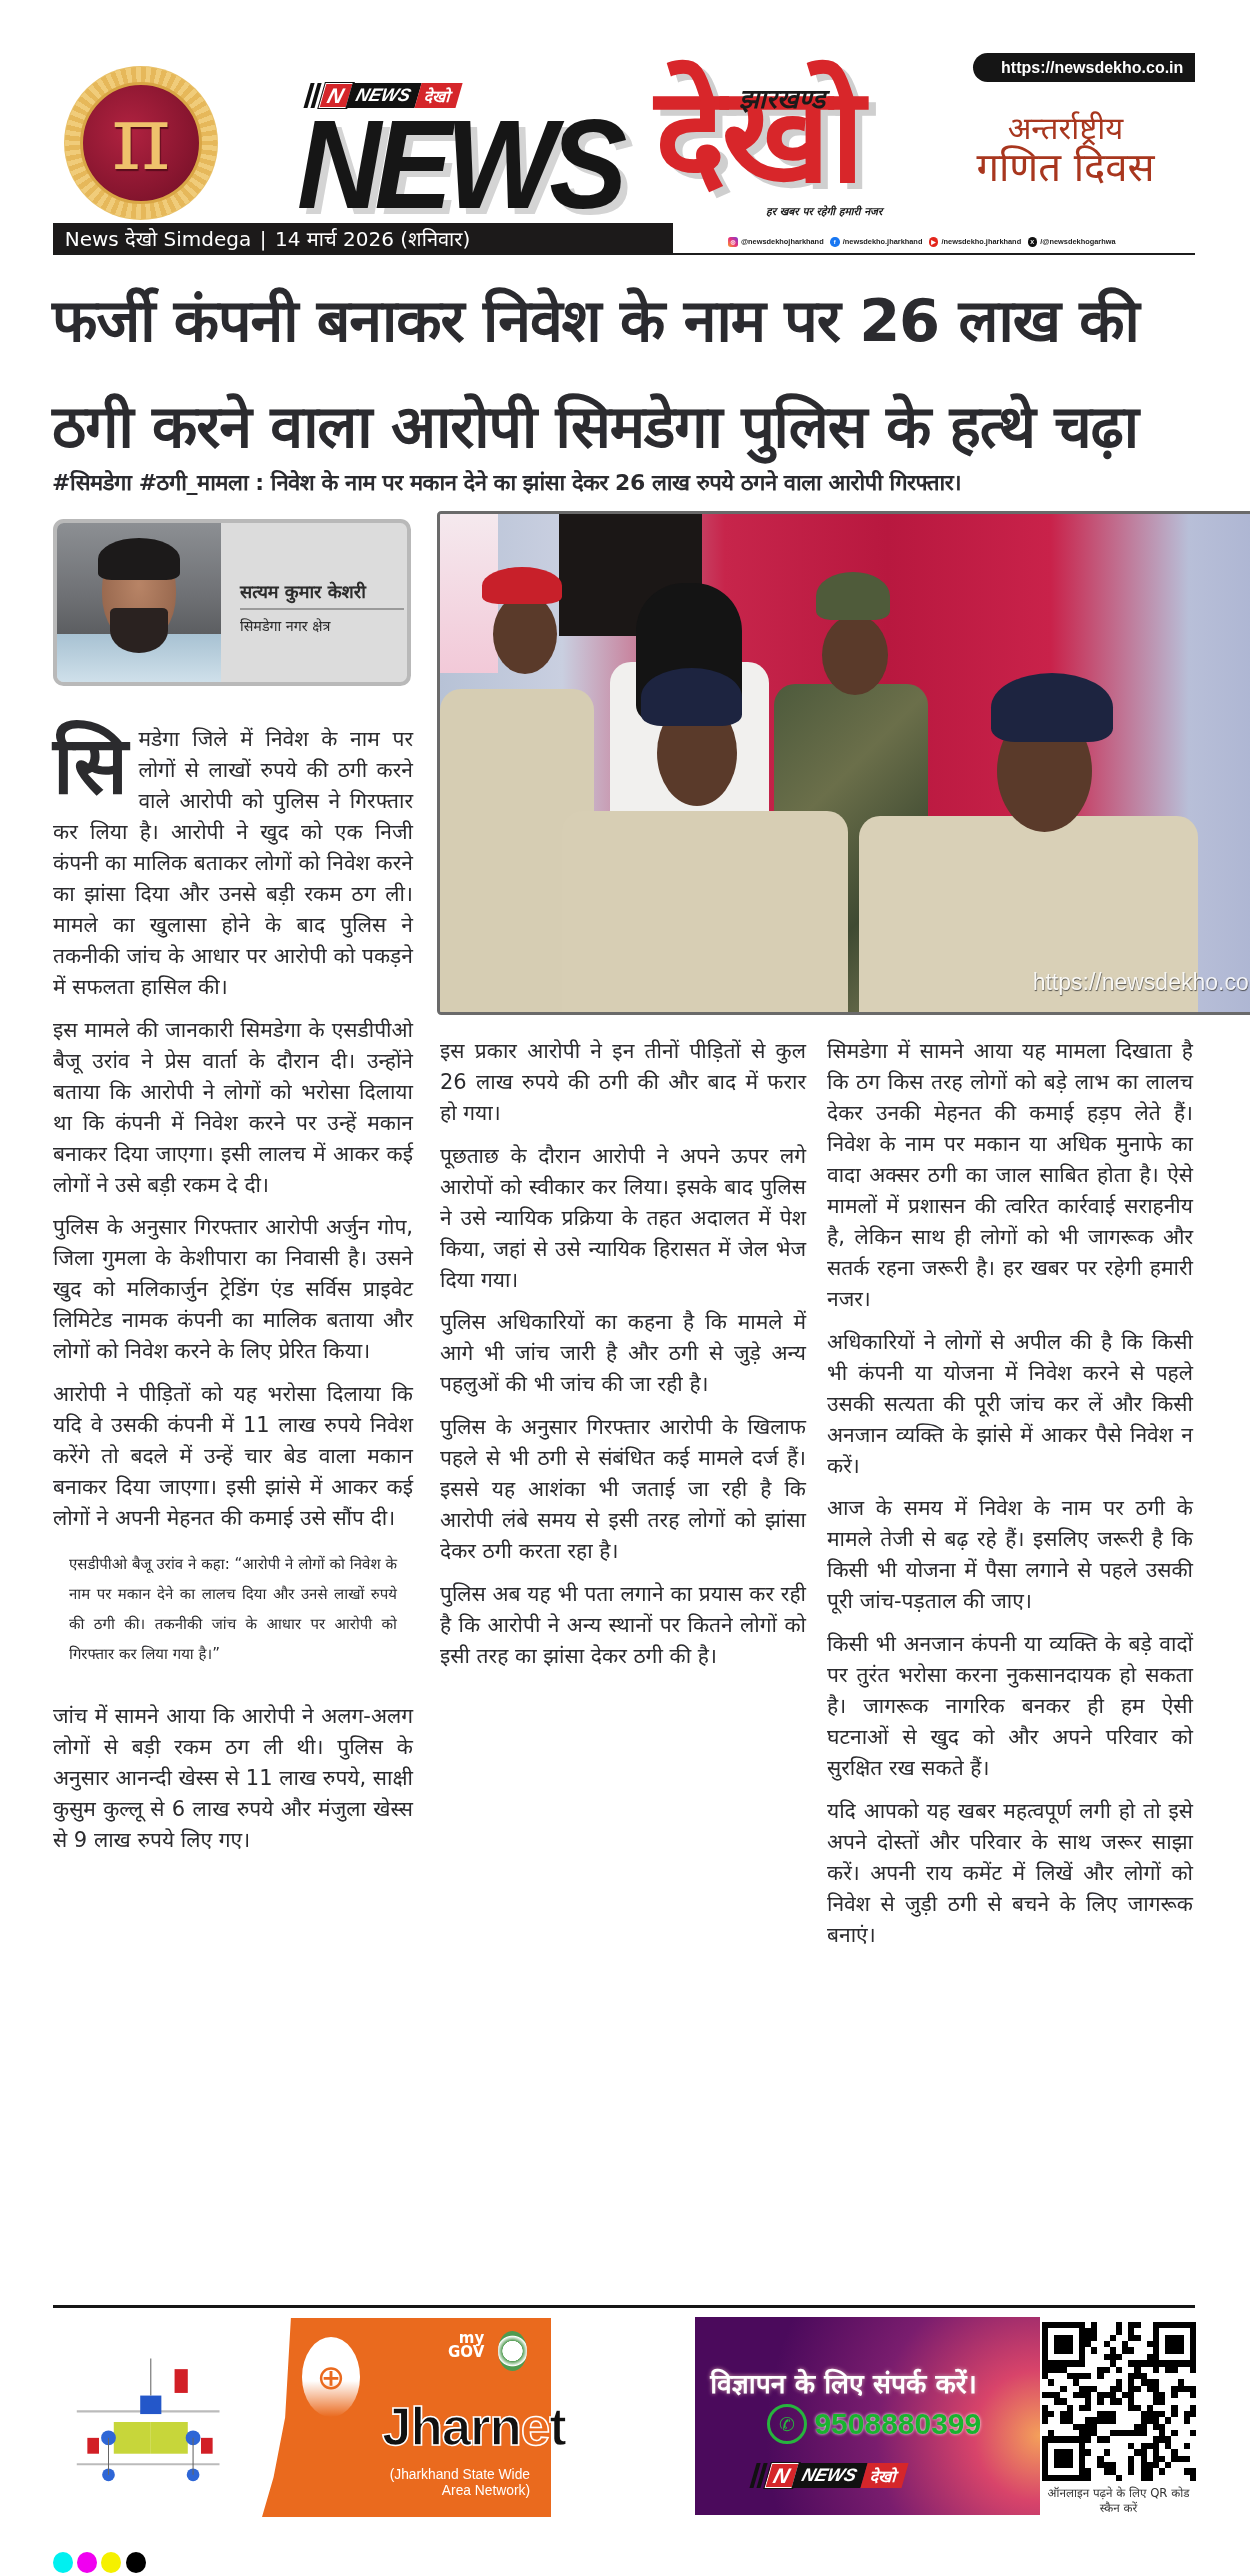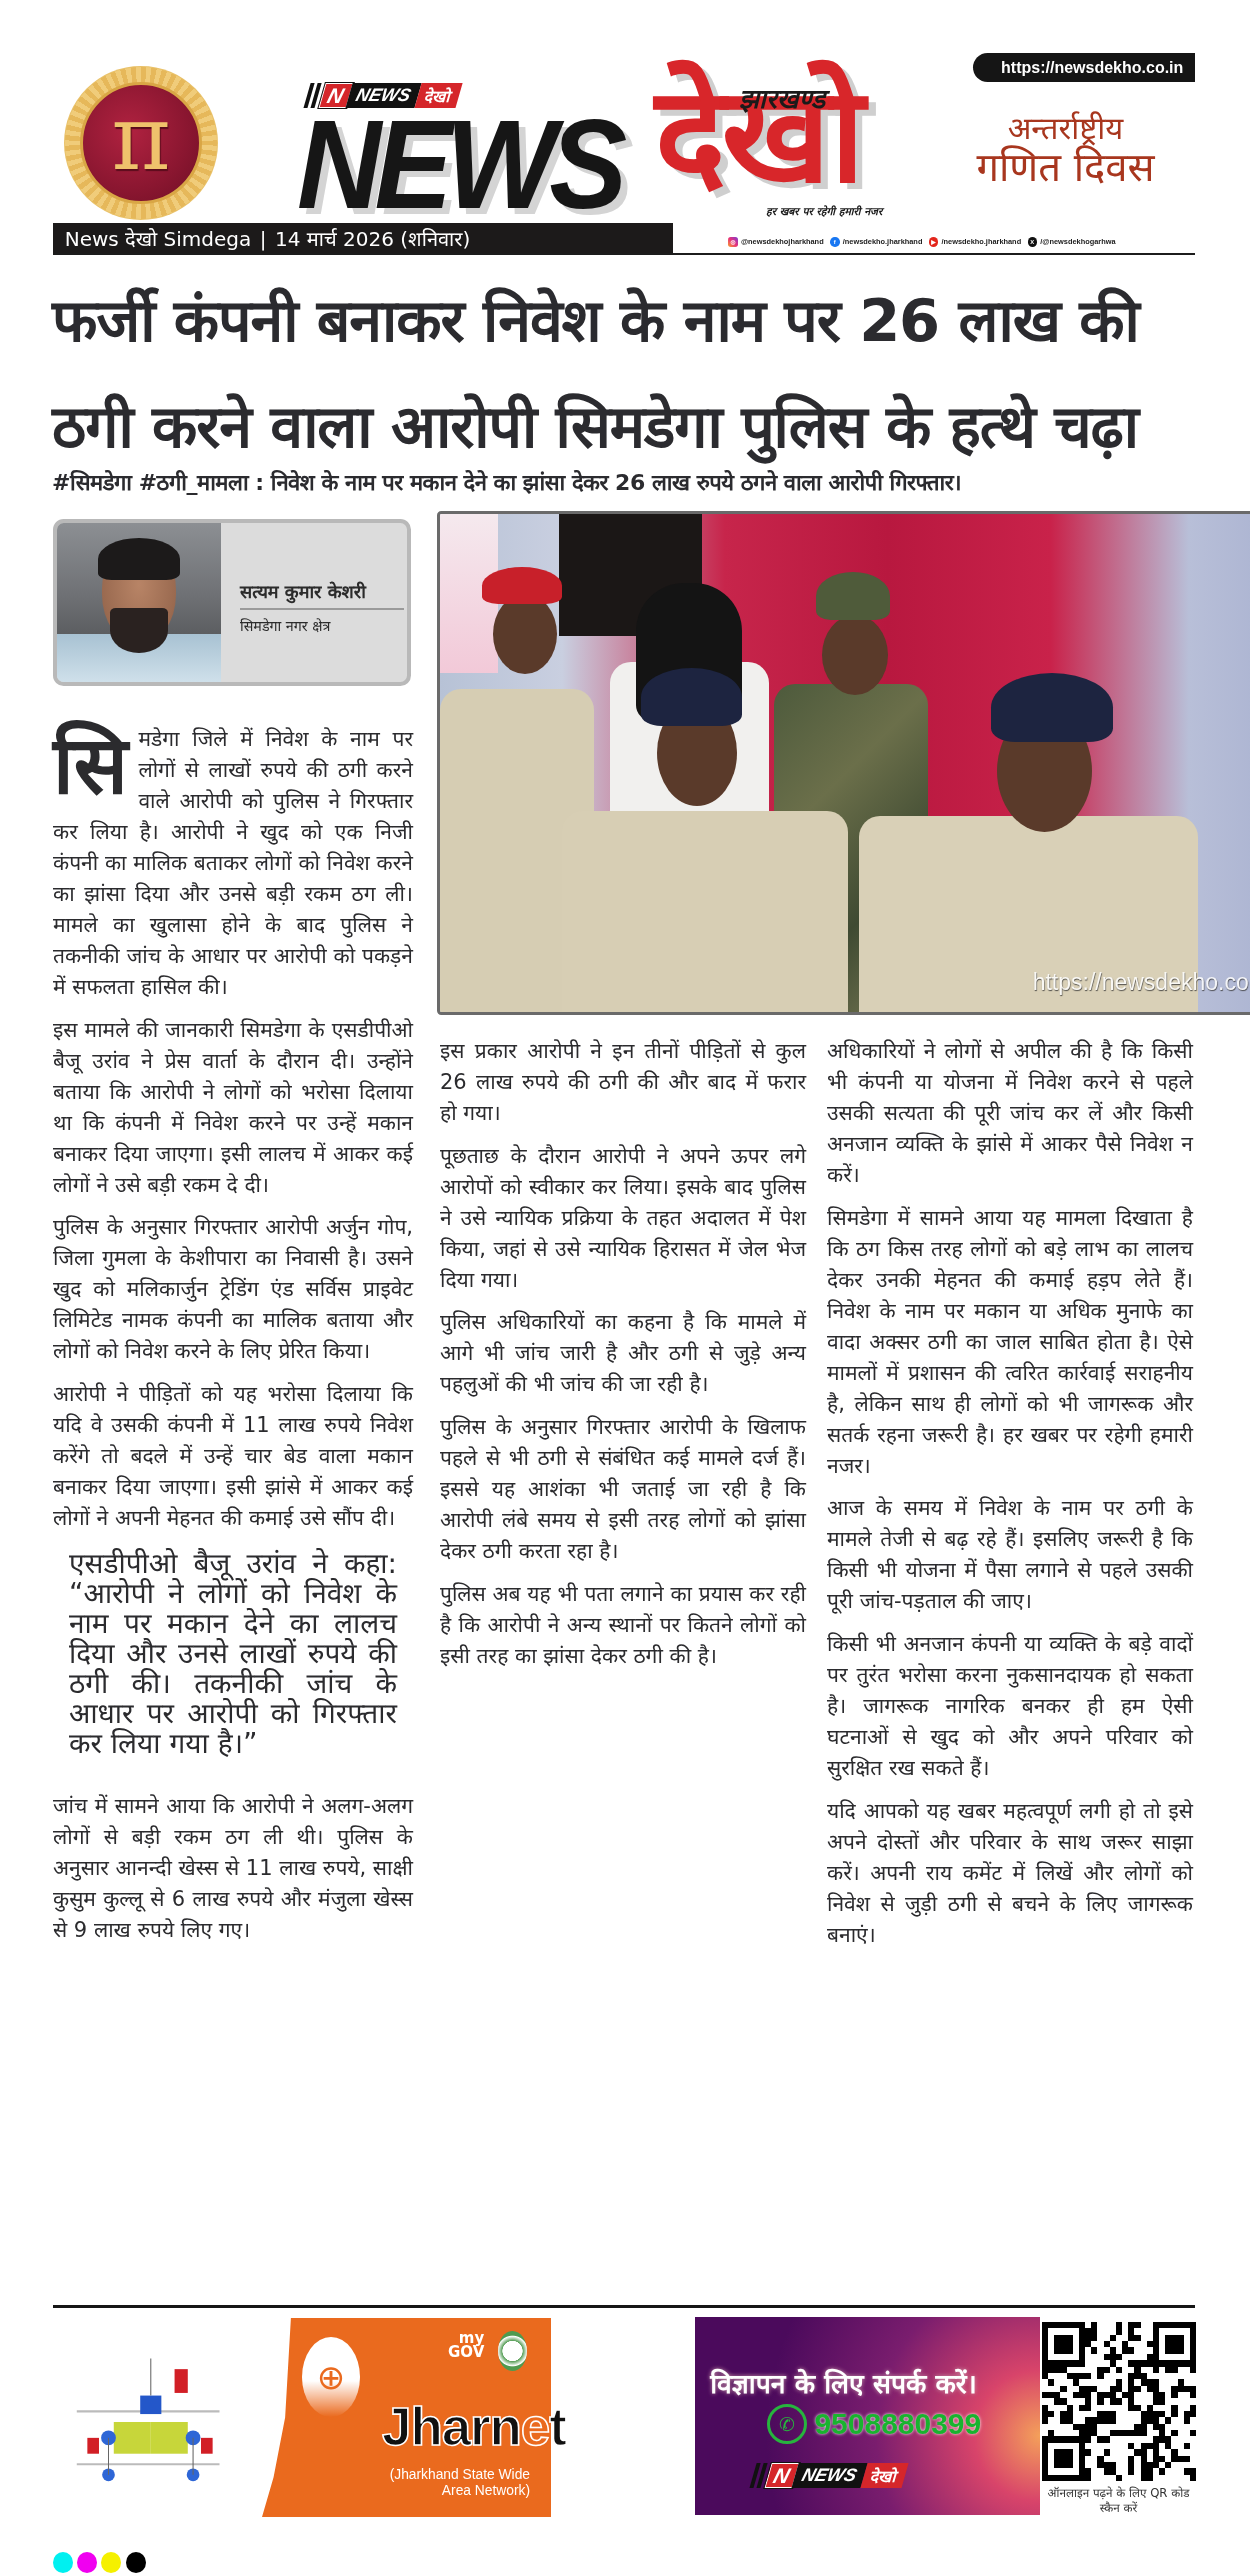--- a/index.html
+++ b/index.html
@@ -101,21 +101,21 @@
   .photo-watermark { position: absolute; right: 5.3px; bottom: 16px; color: #ffffff; font-family: "Liberation Sans", sans-serif; font-size: 23px; opacity: 0.85;
     text-shadow: 0.5px 0.5px 1.1px #333; }
 
   
   .col { position: absolute; font-size: 21px; line-height: 31px; color: #2b2b2e; text-align: justify; }
   .col p { margin-bottom: 11.7px; }
   .col-1 { left: 53px; top: 724px; width: 360px; }
   .col-2 { left: 440px; top: 1036px; width: 366px; }
   .col-3 { left: 827px; top: 1036px; width: 366px; }
   .dropcap { float: left; font-weight: bold; font-size: 80px; line-height: 80px; margin: 2.1px 10.6px 0 0; color: #2b2b2e; }
-  .quote-block { margin: 15px 16px 32px 16px; text-align: justify; font-size: 28px; line-height: 30px; }
+  .quote-block { margin: 15px 16px 32px 16px; text-align: justify; font-size: 15px; line-height: 30px; }
 
   
   .footer-rule { position: absolute; left: 53px; top: 2305px; width: 1142px; height: 2.7px; background: #161616; }
   .ad-jharnet { position: absolute; left: 53px; top: 2316px; width: 498px; height: 201px; }
   .network-diagram { position: absolute; left: 13.3px; top: 32px; width: 159px; height: 148px; }
   .jharnet-panel { position: absolute; left: 209px; top: 2.1px; width: 289px; height: 199px; background: #ea6a1e;
     clip-path: polygon(10% 0, 100% 0, 100% 100%, 0 100%, 4% 80%, 8% 50%); }
   .globe-icon { position: absolute; left: 249px; top: 21px; width: 58px; height: 80px; border-radius: 50%;
     background: linear-gradient(180deg, #ffffff 55%, rgba(255,255,255,0)); display: flex; align-items: center; justify-content: center;
     color: #ea6a1e; font-size: 34px; }
@@ -240,22 +240,22 @@
 
 <div class="col col-2">
   <p>इस प्रकार आरोपी ने इन तीनों पीड़ितों से कुल 26 लाख रुपये की ठगी की और बाद में फरार हो गया।</p>
   <p>पूछताछ के दौरान आरोपी ने अपने ऊपर लगे आरोपों को स्वीकार कर लिया। इसके बाद पुलिस ने उसे न्यायिक प्रक्रिया के तहत अदालत में पेश किया, जहां से उसे न्यायिक हिरासत में जेल भेज दिया गया।</p>
   <p>पुलिस अधिकारियों का कहना है कि मामले में आगे भी जांच जारी है और ठगी से जुड़े अन्य पहलुओं की भी जांच की जा रही है।</p>
   <p>पुलिस के अनुसार गिरफ्तार आरोपी के खिलाफ पहले से भी ठगी से संबंधित कई मामले दर्ज हैं। इससे यह आशंका भी जताई जा रही है कि आरोपी लंबे समय से इसी तरह लोगों को झांसा देकर ठगी करता रहा है।</p>
   <p>पुलिस अब यह भी पता लगाने का प्रयास कर रही है कि आरोपी ने अन्य स्थानों पर कितने लोगों को इसी तरह का झांसा देकर ठगी की है।</p>
 </div>
 
 <div class="col col-3">
+  <p>सिमडेगा में सामने आया यह मामला दिखाता है कि ठग किस तरह लोगों को बड़े लाभ का लालच देकर उनकी मेहनत की कमाई हड़प लेते हैं। निवेश के नाम पर मकान या अधिक मुनाफे का वादा अक्सर ठगी का जाल साबित होता है। ऐसे मामलों में प्रशासन की त्वरित कार्रवाई सराहनीय है, लेकिन साथ ही लोगों को भी जागरूक और सतर्क रहना जरूरी है। हर खबर पर रहेगी हमारी नजर।</p>
   <p>अधिकारियों ने लोगों से अपील की है कि किसी भी कंपनी या योजना में निवेश करने से पहले उसकी सत्यता की पूरी जांच कर लें और किसी अनजान व्यक्ति के झांसे में आकर पैसे निवेश न करें।</p>
-  <p>सिमडेगा में सामने आया यह मामला दिखाता है कि ठग किस तरह लोगों को बड़े लाभ का लालच देकर उनकी मेहनत की कमाई हड़प लेते हैं। निवेश के नाम पर मकान या अधिक मुनाफे का वादा अक्सर ठगी का जाल साबित होता है। ऐसे मामलों में प्रशासन की त्वरित कार्रवाई सराहनीय है, लेकिन साथ ही लोगों को भी जागरूक और सतर्क रहना जरूरी है। हर खबर पर रहेगी हमारी नजर।</p>
   <p>आज के समय में निवेश के नाम पर ठगी के मामले तेजी से बढ़ रहे हैं। इसलिए जरूरी है कि किसी भी योजना में पैसा लगाने से पहले उसकी पूरी जांच-पड़ताल की जाए।</p>
   <p>किसी भी अनजान कंपनी या व्यक्ति के बड़े वादों पर तुरंत भरोसा करना नुकसानदायक हो सकता है। जागरूक नागरिक बनकर ही हम ऐसी घटनाओं से खुद को और अपने परिवार को सुरक्षित रख सकते हैं।</p>
   <p>यदि आपको यह खबर महत्वपूर्ण लगी हो तो इसे अपने दोस्तों और परिवार के साथ जरूर साझा करें। अपनी राय कमेंट में लिखें और लोगों को निवेश से जुड़ी ठगी से बचने के लिए जागरूक बनाएं।</p>
 </div>
 
 <div class="footer-rule"></div>
 
 <div class="ad-jharnet">
   <svg class="network-diagram" viewBox="0 0 300 280">
     <line x1="20" y1="120" x2="290" y2="120" stroke="#bbb" stroke-width="4"></line>

